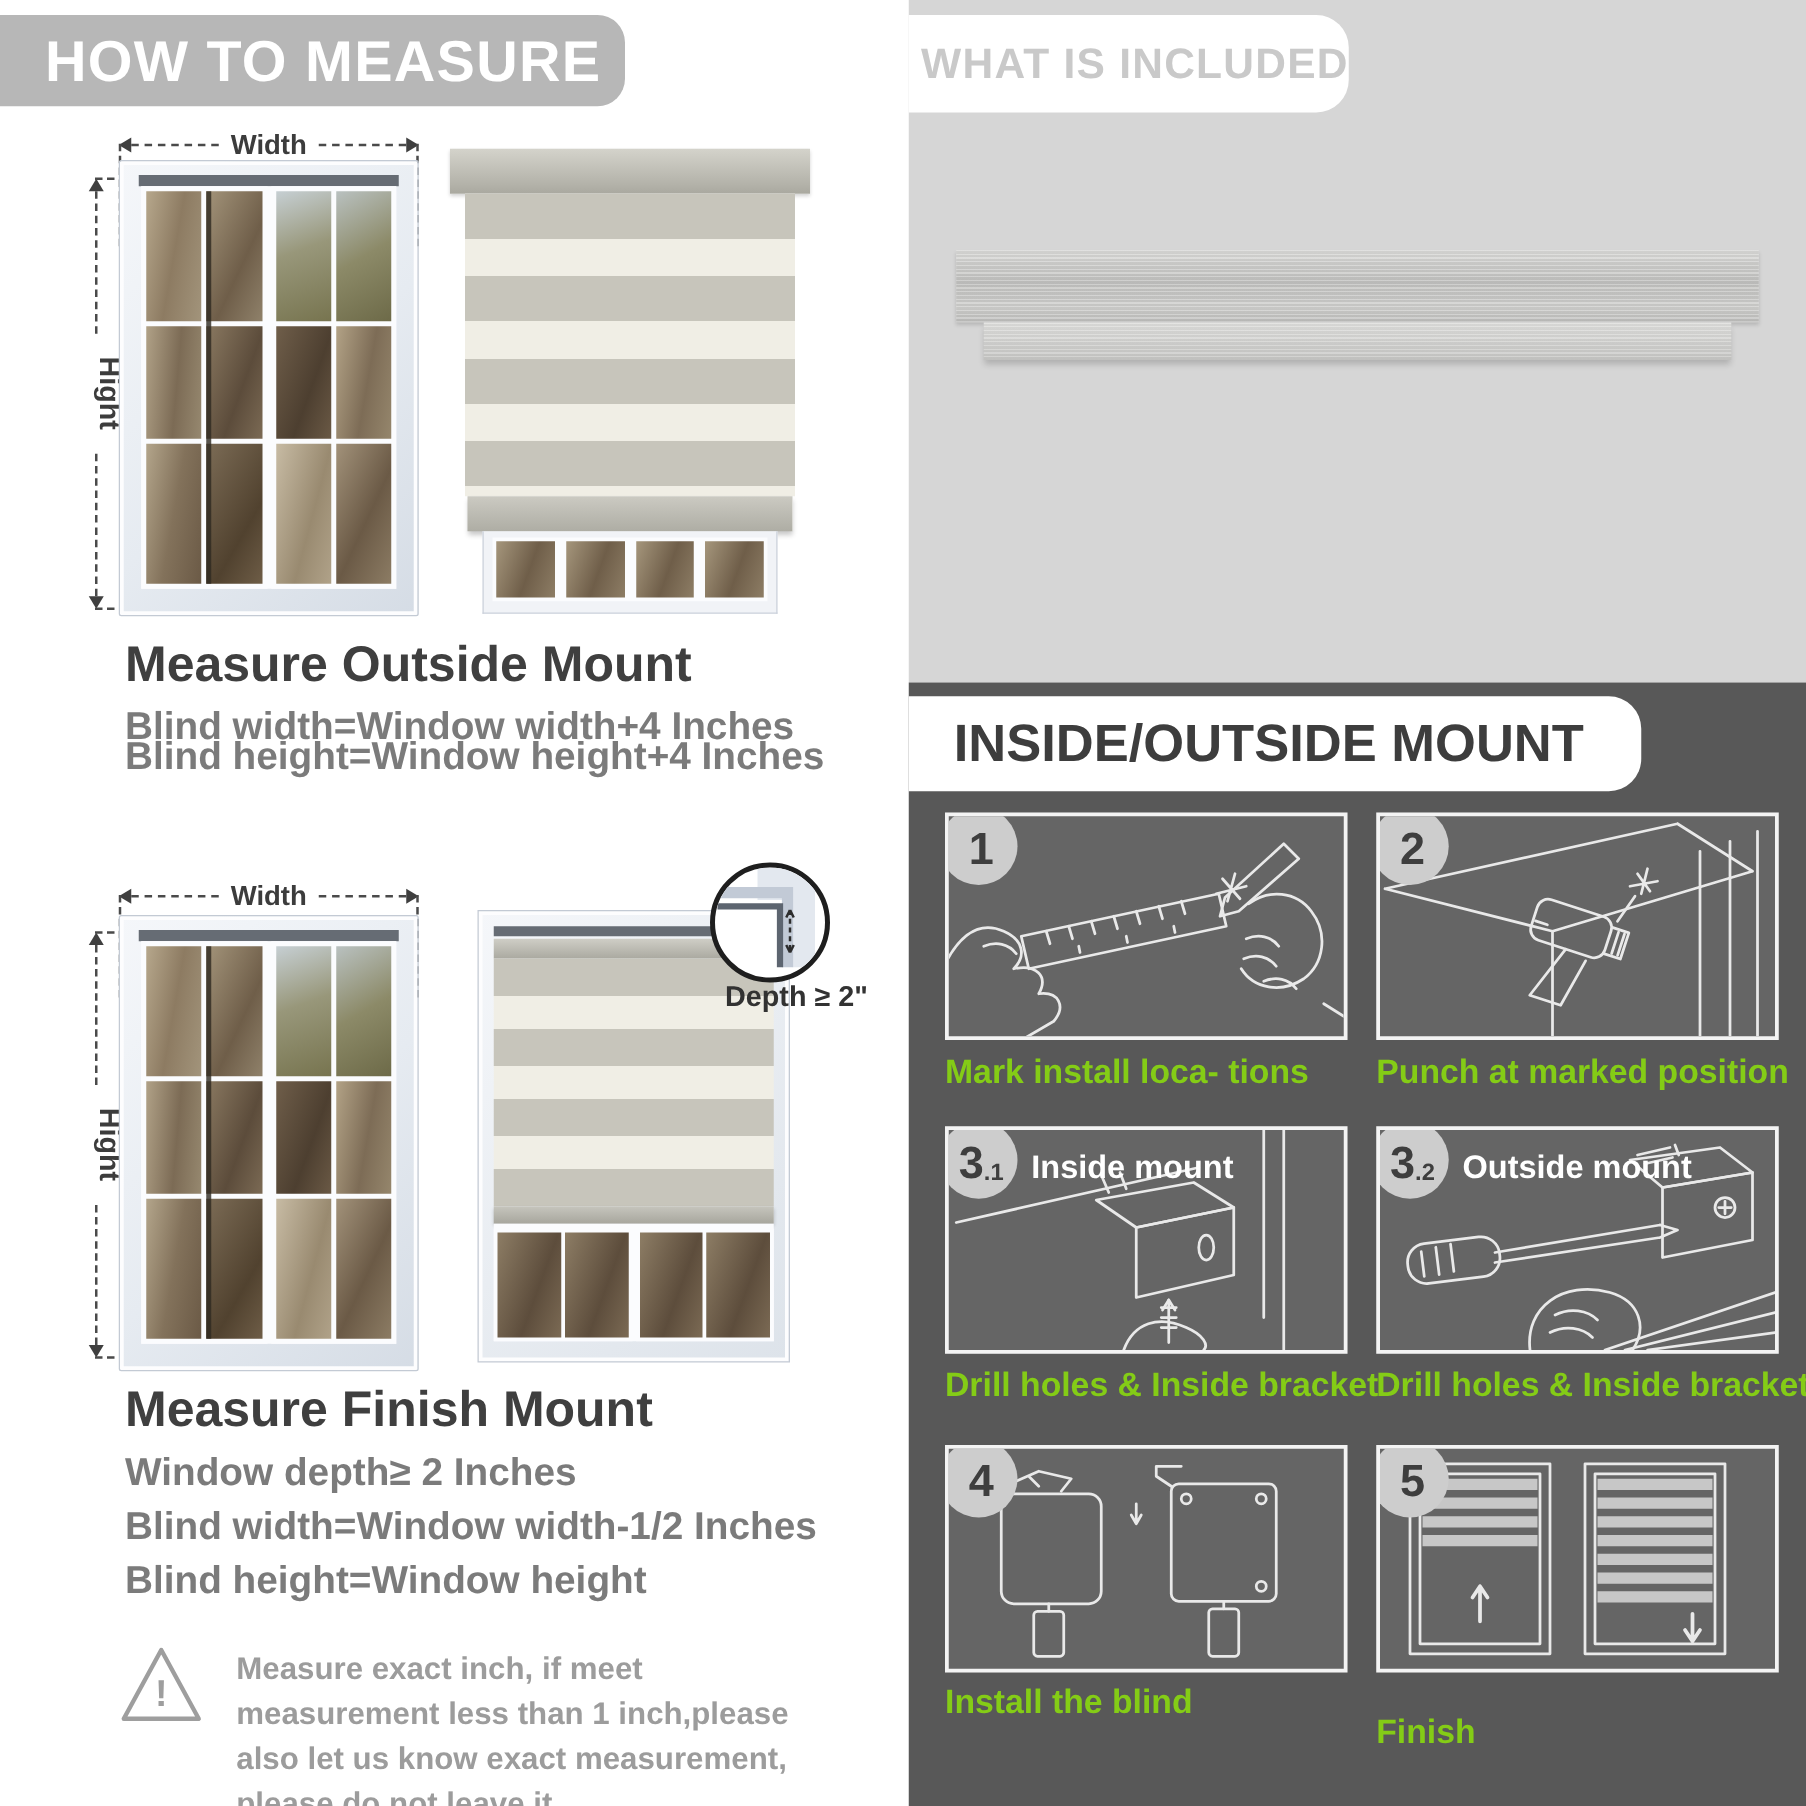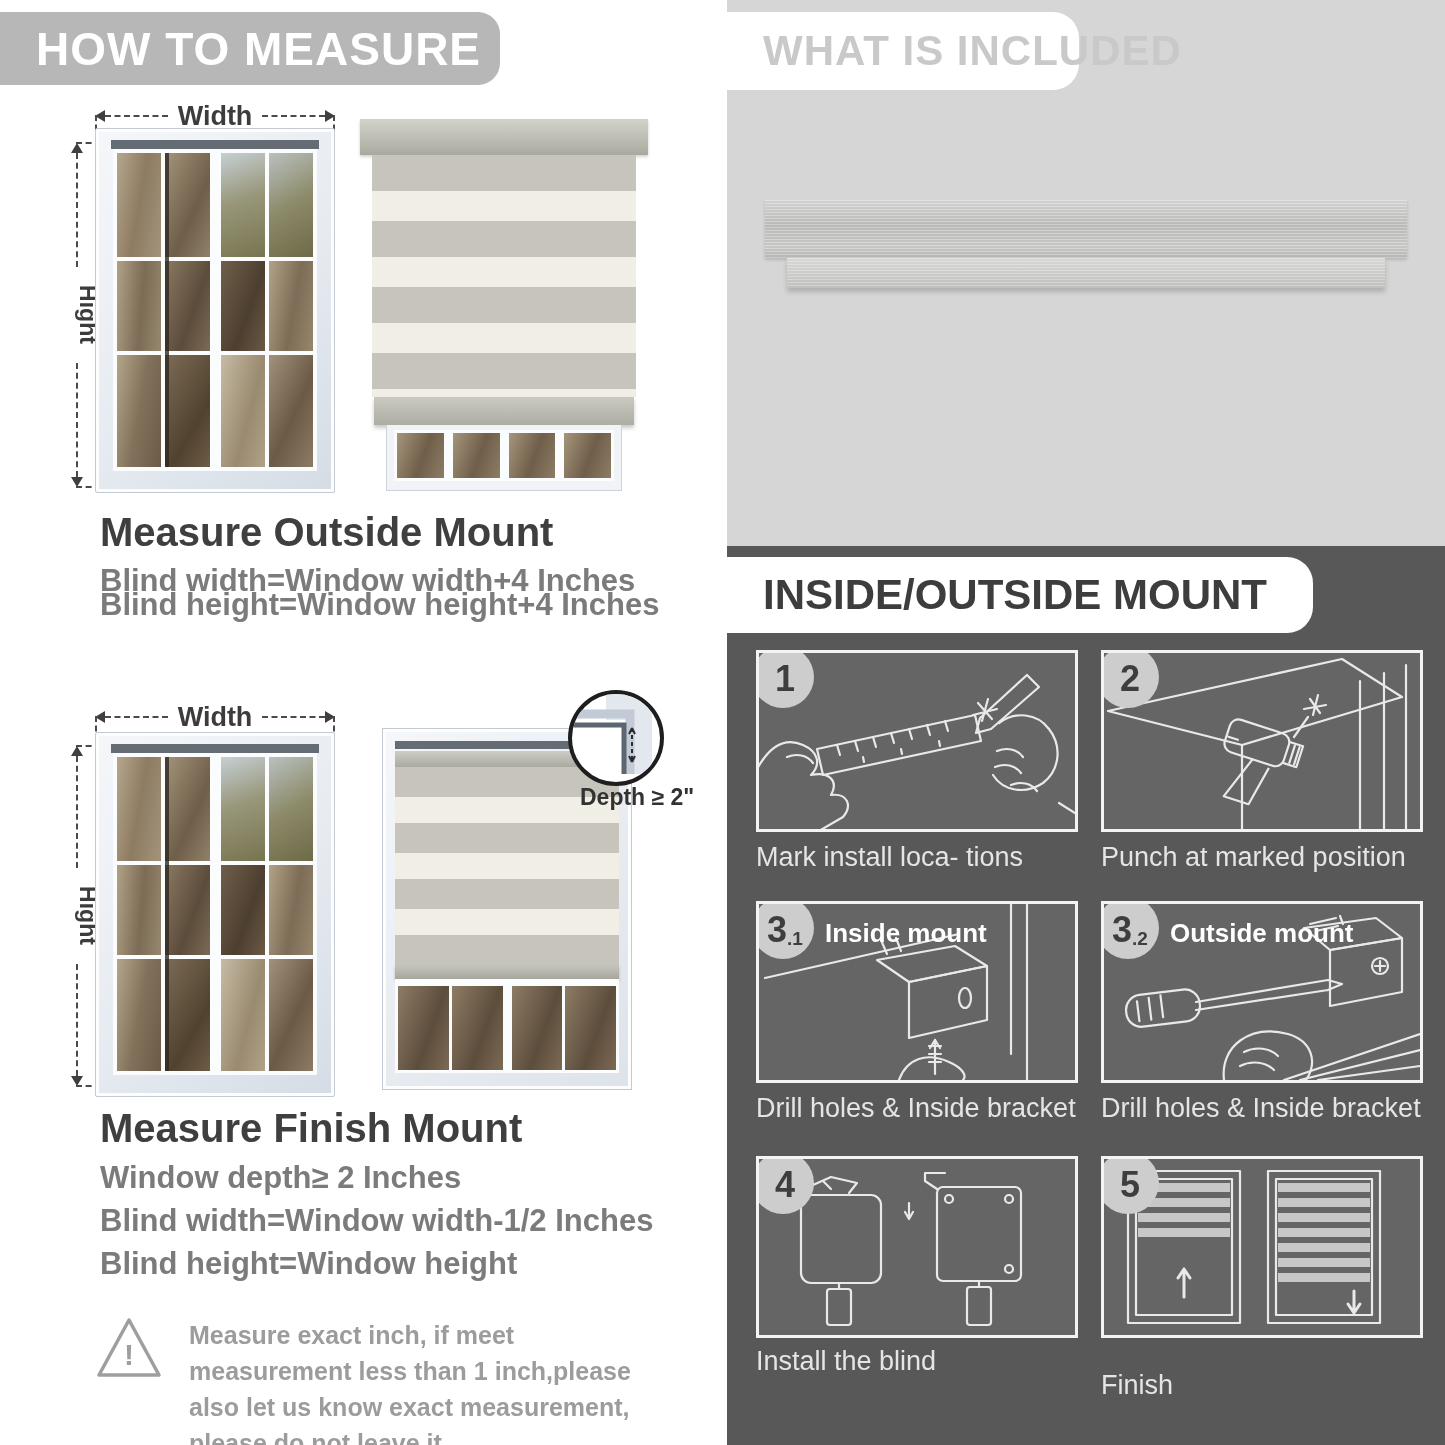--- a/index.html
+++ b/index.html
@@ -41,21 +41,21 @@
   .cas-r .pane:nth-child(1){background:linear-gradient(160deg,#c6cfd3 0%,#98977a 45%,#77744f 100%);}
   .cas-r .pane:nth-child(2){background:linear-gradient(150deg,#b9c1c0 0%,#8c8a68 50%,#6d6a48 100%);}
   .cas-r .pane:nth-child(3){background:linear-gradient(110deg,#6f5e4a 0%,#4d3f30 60%,#6a5945 100%);}
   .cas-r .pane:nth-child(4){background:linear-gradient(100deg,#b2a286 0%,#7d6c56 55%,#95866c 100%);}
   .cas-r .pane:nth-child(5){background:linear-gradient(105deg,#c7bba4 0%,#998a70 60%,#b0a289 100%);}
   .cas-r .pane:nth-child(6){background:linear-gradient(115deg,#a2927a 0%,#6b5a46 55%,#8c7c64 100%);}
 
   
   .dim-w{position:absolute;height:22px;display:flex;align-items:center;}
   .dim-w .dash{flex:1;border-top:2px dashed #4a4a4a;height:0;}
-  .dim-w .lbl{margin:0 10px;font-size:27px;font-weight:bold;color:#3c3c3c;white-space:nowrap;text-align:right;}
+  .dim-w .lbl{margin:0 10px;font-size:22px;font-weight:bold;color:#3c3c3c;white-space:nowrap;text-align:right;}
   .tri-l{width:0;height:0;border-top:6px solid transparent;border-bottom:6px solid transparent;border-right:10px solid #3f3f3f;}
   .tri-r{width:0;height:0;border-top:6px solid transparent;border-bottom:6px solid transparent;border-left:10px solid #3f3f3f;}
   .dim-w .ext{position:absolute;top:10px;height:82px;width:0;border-left:2px dashed #4a4a4a;}
   .dim-w .ext.e-l{left:0;}
   .dim-w .ext.e-r{right:0;}
 
   .dim-v{position:absolute;width:22px;display:flex;flex-direction:column;align-items:center;}
   .dim-v .dash{flex:1;border-left:2px dashed #4a4a4a;width:0;}
   .dim-v .gap{height:96px;position:relative;width:22px;}
   .dim-v .lbl{position:absolute;left:-8px;top:34px;font-size:23px;font-weight:bold;color:#3c3c3c;transform:rotate(90deg);transform-origin:center;white-space:nowrap;}
@@ -91,21 +91,21 @@
   .measure-h{position:absolute;left:100px;margin:0;font-size:40px;font-weight:bold;color:#3f3f3f;white-space:nowrap;}
   .measure-p{position:absolute;left:100px;margin:0;font-size:31px;font-weight:bold;color:#7b7b7b;white-space:nowrap;}
 
   .warning{left:95px;top:1315px;width:560px;display:flex;gap:26px;}
   .warning-text{margin:2px 0 0 0;font-size:25px;font-weight:600;color:#9c9c9c;line-height:36px;width:452px;}
 
   
   .included-panel{left:727px;top:0;width:718px;height:546px;background:#d6d6d6;}
   .included-header{position:absolute;left:0;top:12px;width:352px;height:78px;background:#ffffff;
     border-radius:0 26px 26px 0;display:flex;align-items:center;padding-left:36px;box-sizing:border-box;
-    color:#c9c9c9;font-size:42px;font-weight:bold;letter-spacing:1px;white-space:nowrap;}
+    color:#c9c9c9;font-size:34px;font-weight:bold;letter-spacing:1px;white-space:nowrap;justify-content:flex-end;}
   .blind-name{position:absolute;left:0;right:0;top:140px;text-align:center;font-size:34px;font-weight:bold;color:#6d6d6d;}
   .headrail-top{position:absolute;left:38px;top:200px;width:642px;height:58px;
     background:repeating-linear-gradient(180deg,rgba(255,255,255,.22) 0 1px,rgba(0,0,0,.04) 1px 3px),
       linear-gradient(180deg,#d9d9d7 0%,#c1c1bf 45%,#cfcfcd 80%,#bcbcba 100%);
     box-shadow:0 2px 3px rgba(0,0,0,.15);}
   .headrail-bottom{position:absolute;left:60px;top:258px;width:598px;height:30px;
     background:repeating-linear-gradient(180deg,rgba(255,255,255,.2) 0 1px,rgba(0,0,0,.03) 1px 3px),
       linear-gradient(180deg,#dededc 0%,#c6c6c4 100%);
     box-shadow:0 4px 5px rgba(0,0,0,.18);}
 
@@ -115,21 +115,21 @@
     border-radius:0 26px 26px 0;display:flex;align-items:center;padding-left:36px;box-sizing:border-box;
     color:#3d3d3d;font-size:42px;font-weight:bold;white-space:nowrap;}
   .step-panel{position:absolute;width:322px;height:182px;background:#656565;border:3px solid #f3f3f3;
     box-sizing:border-box;overflow:hidden;}
   .step-art{position:absolute;inset:0;}
   .badge{position:absolute;left:-7px;top:-7px;width:62px;height:62px;border-radius:50%;background:#cdcdcd;
     color:#3e3e3e;display:flex;align-items:center;justify-content:center;font-weight:bold;font-size:36px;line-height:1;}
   .badge .n{transform:translate(2px,2px);}
   .badge .sub{font-size:19px;margin-top:16px;transform:translate(2px,2px);}
   .step-title{position:absolute;left:66px;top:14px;color:#ffffff;font-weight:bold;font-size:26px;white-space:nowrap;}
-  .step-caption{position:absolute;color:#e5e5e5;font-weight:normal;font-size:27px;white-space:nowrap;}
+  .step-caption{position:absolute;color:#84cc16;font-weight:bold;font-size:27px;white-space:nowrap;}
 
   svg{display:block;}
 </style>
 </head>
 <body>
 
 <section>
 
   <div class="abs left-header">
     <span>HOW TO MEASURE</span>

